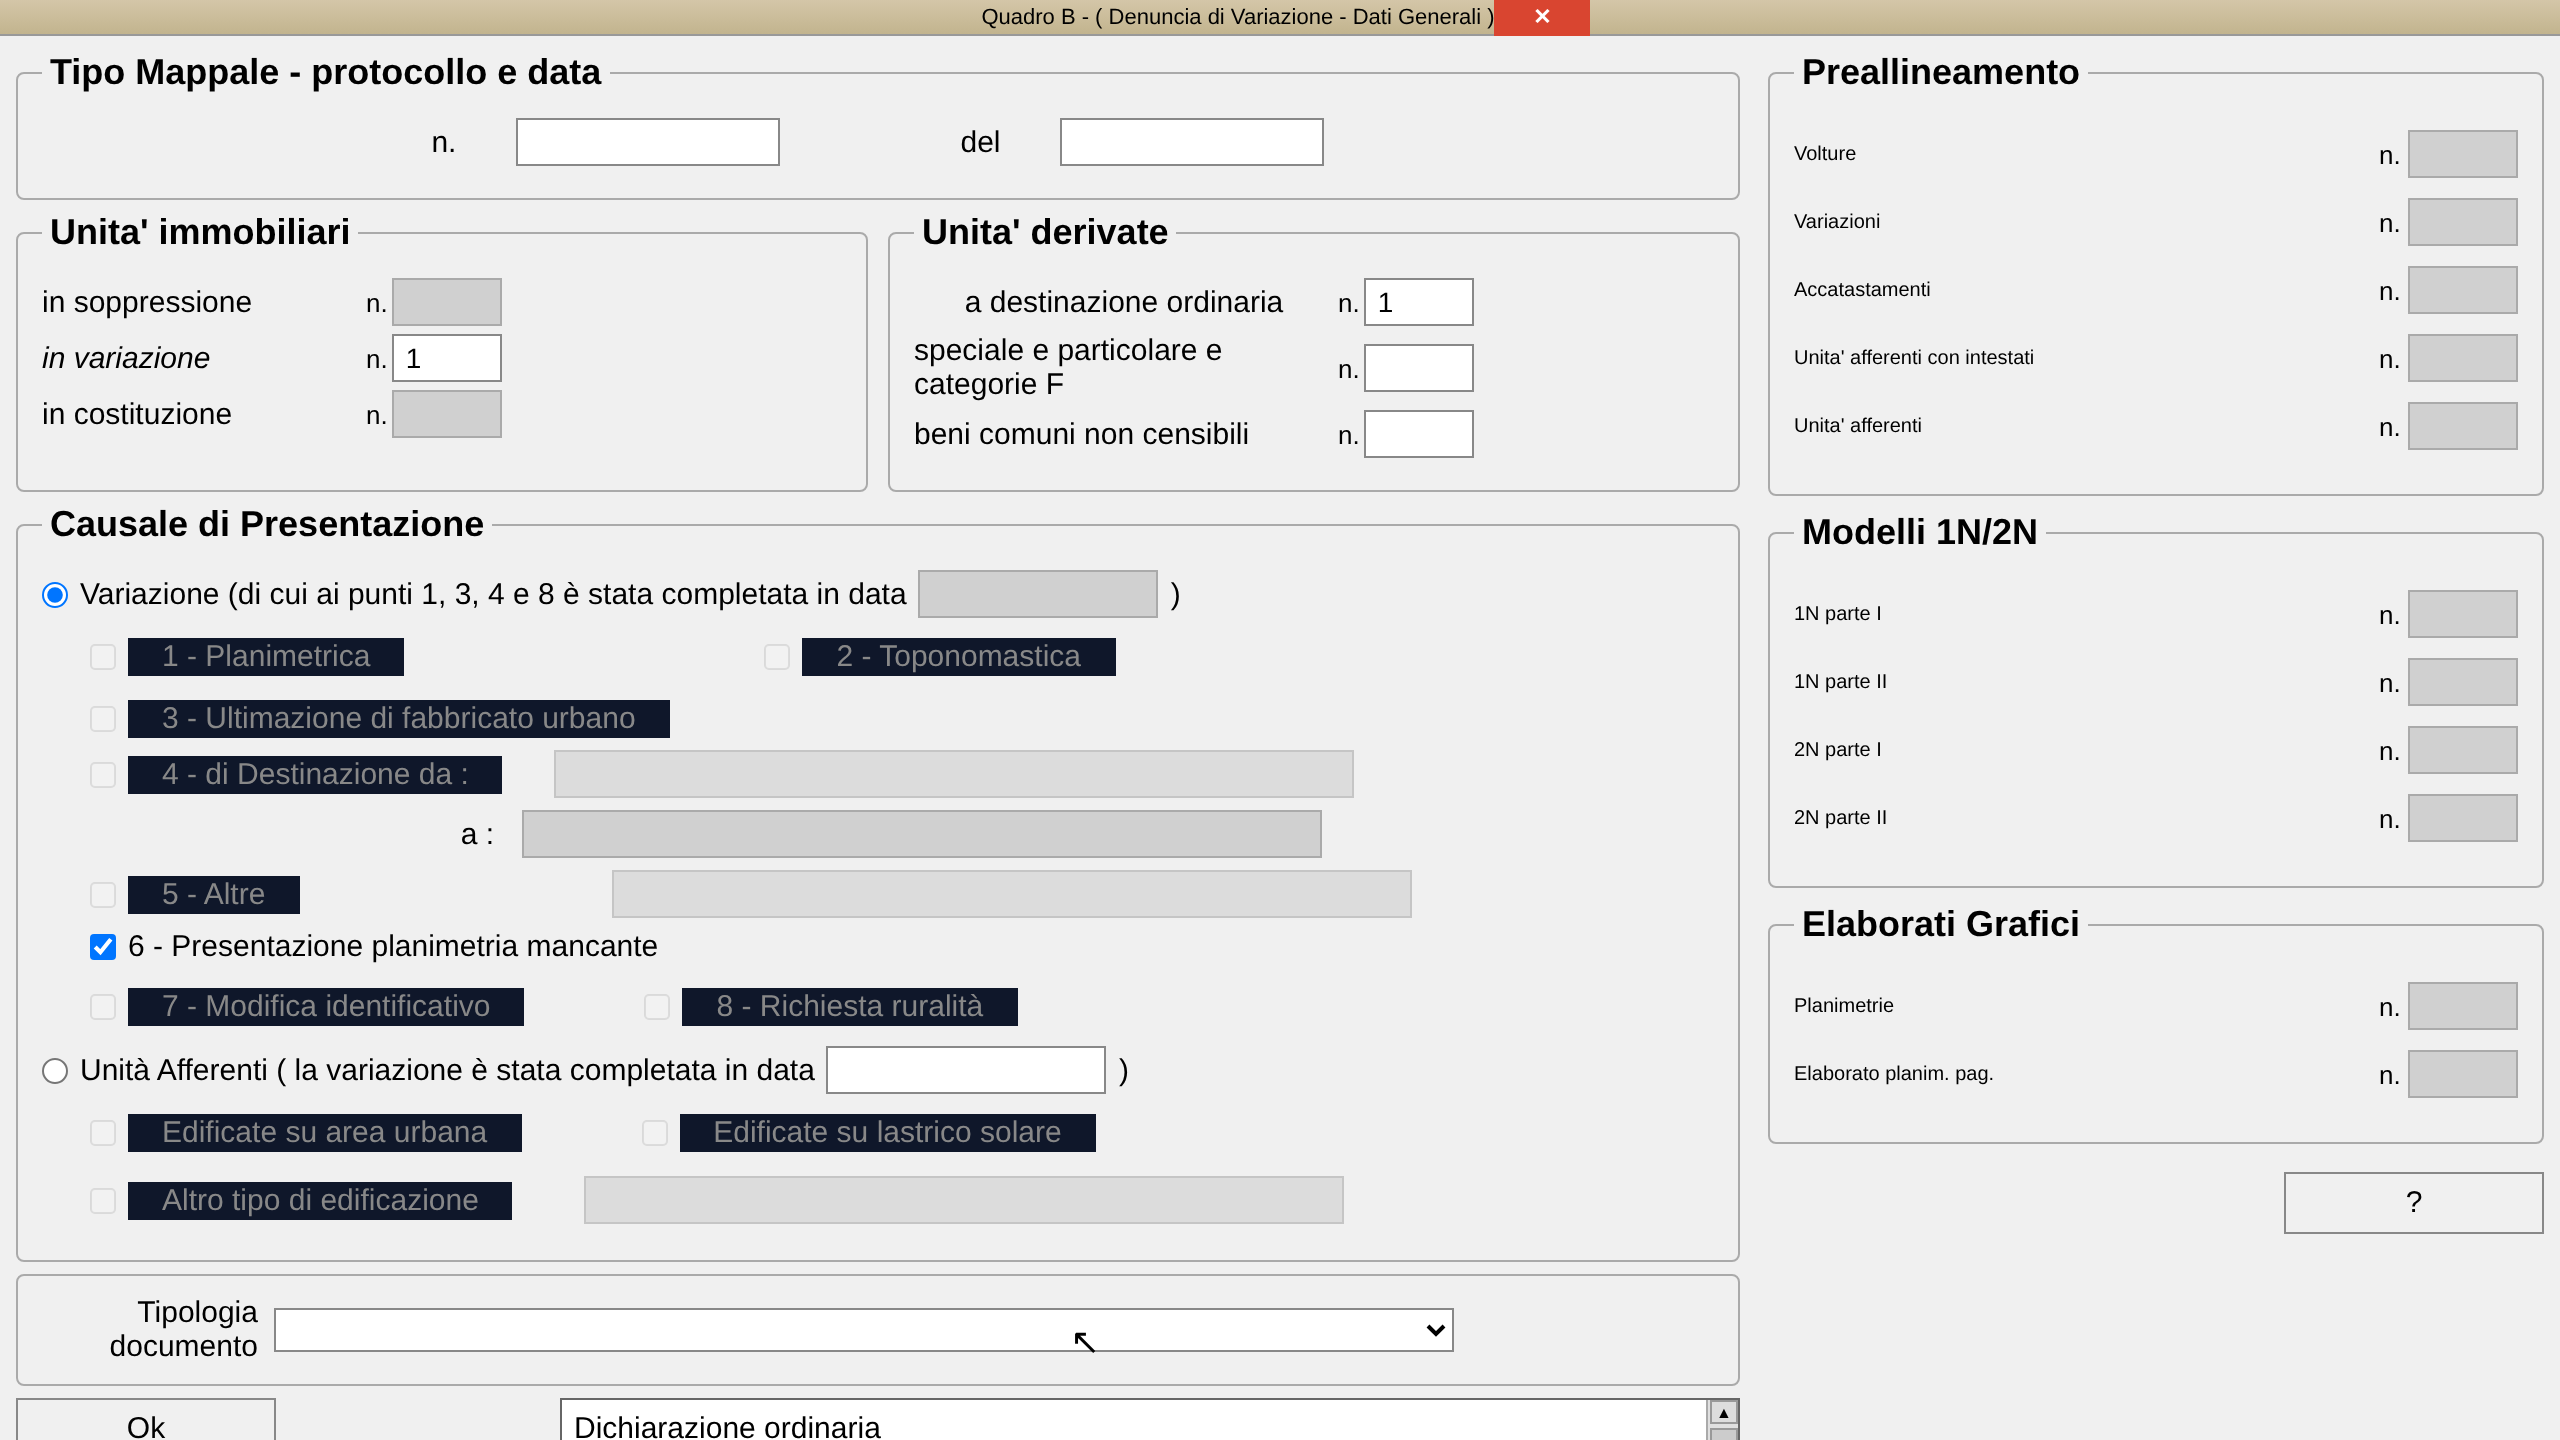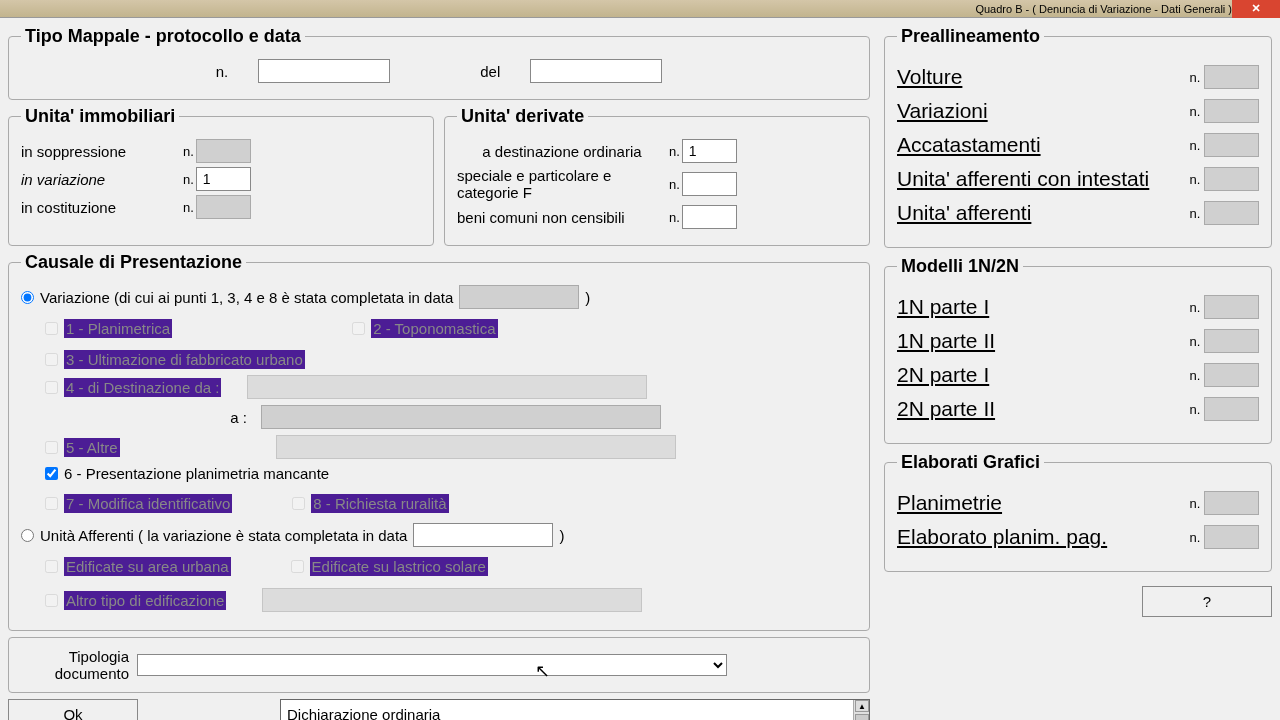--- a/index.html
+++ b/index.html
@@ -9,21 +9,21 @@
   background: #f0f0f0;
   width: 1280px;
   height: 720px;
   overflow: hidden;
 }
 .titlebar {
   background: linear-gradient(to bottom, #d4c6a8, #c2b48e);
   height: 18px;
   display: flex;
   align-items: center;
-  justify-content: flex-end;
+  justify-content: center;
   padding: 0 0 0 6px;
   font-size: 11px;
   color: #000;
   border-bottom: 1px solid #999;
 }
 .close-btn {
   background: #d94530;
   color: #fff;
   width: 48px;
   height: 18px;
@@ -61,24 +61,24 @@
   font-size: 14px;
   height: 24px;
 }
 input.readonly { background: #d0d0d0; border: 1px solid #aaa; }
 .two-col { display: flex; gap: 10px; }
 .two-col > fieldset { flex: 1; }
 .small-input { width: 55px; }
 .big-input { width: 132px; }
 .radio-row { display: flex; align-items: center; gap: 6px; margin: 4px 0; font-size: 15px; }
 .chk-row { display: flex; align-items: center; gap: 6px; margin: 6px 0; font-size: 15px; }
-.chk-row.disabled span { background: #4c1d95; color: #888; padding: 1px 2px; }
+.chk-row.disabled span { background: #0f172a; color: #888; padding: 1px 17px; }
 .chk-row.disabled input { opacity: 0.6; }
 .indent { margin-left: 24px; }
-.right-block .row-spread label { font-size: 21px; text-decoration: underline; }
+.right-block .row-spread label { font-size: 10px; }
 .tipologia-row { display: flex; align-items: center; gap: 8px; }
 .tipologia-label { text-align: right; font-size: 15px; width: 110px; }
 select { border: 1px solid #888; background: #fff; height: 22px; font-size: 14px; }
 .dropdown-open {
   position: relative;
   border: 1px solid #666;
   background: #fff;
   height: 52px;
   width: 590px;
   margin-left: 130px;

